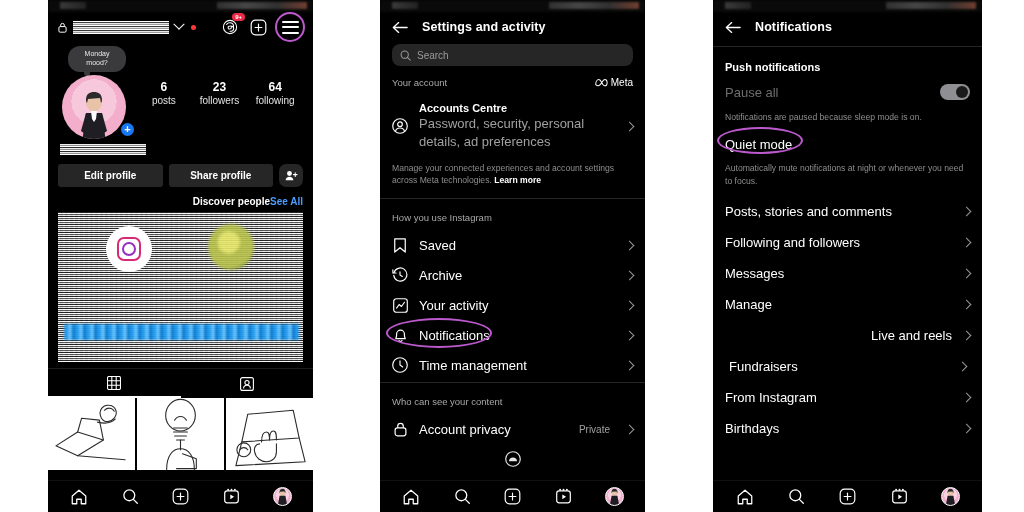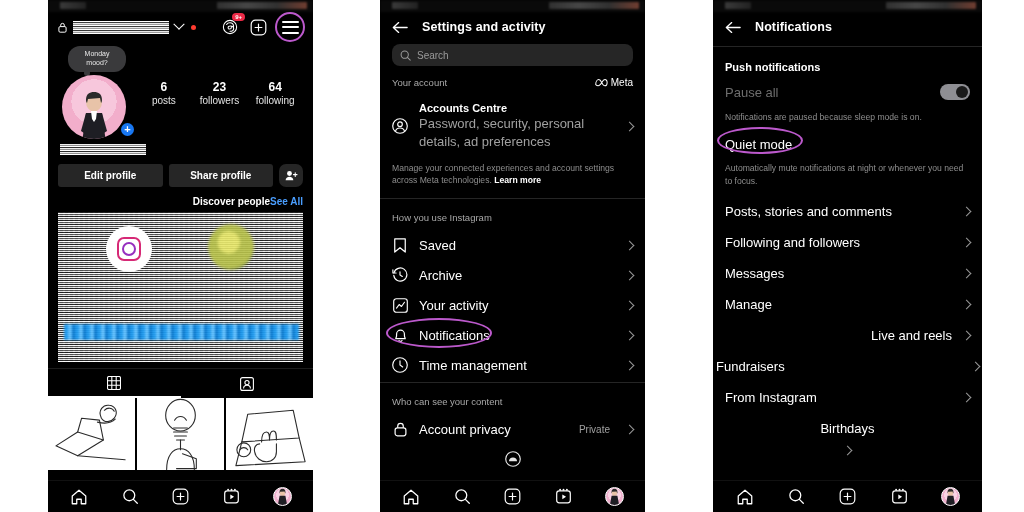--- a/index.html
+++ b/index.html
@@ -612,29 +612,29 @@
       <span class="chev"></span>
     </div>
     <div class="row" style="padding:8px 12px;">
       <span class="row-main row-title">Manage</span>
       <span class="chev"></span>
     </div>
     <div class="row" style="padding:8px 12px;text-align:right;">
       <span class="row-main row-title">Live and reels</span>
       <span class="chev"></span>
     </div>
-    <div class="row" style="padding:8px 3px;">
+    <div class="row" style="padding:8px 16px;">
       <span class="row-main row-title">Fundraisers</span>
       <span class="chev"></span>
     </div>
     <div class="row" style="padding:8px 12px;">
       <span class="row-main row-title">From Instagram</span>
       <span class="chev"></span>
     </div>
-    <div class="row" style="padding:8px 12px;flex-direction:column;">
+    <div class="row" style="padding:8px 12px;">
       <span class="row-main row-title">Birthdays</span>
       <span class="chev"></span>
     </div>
 
     <div class="tabbar">
       <div class="tab-ico">
         <svg width="18" height="18" viewBox="0 0 20 20">
           <path d="M2.5 9 L10 2.5 L17.5 9 V17.5 H12.5 V12.5 H7.5 V17.5 H2.5 Z" fill="none" stroke="#fff" stroke-width="1.4" stroke-linejoin="round"></path>
         </svg>
       </div>

